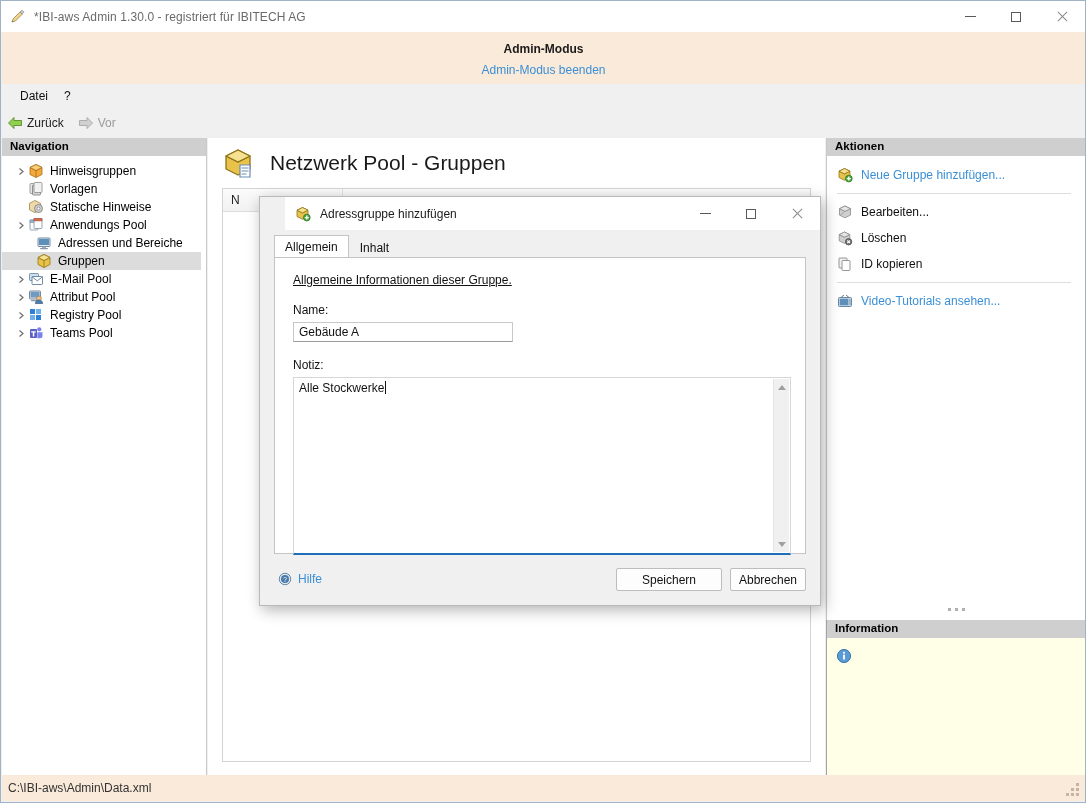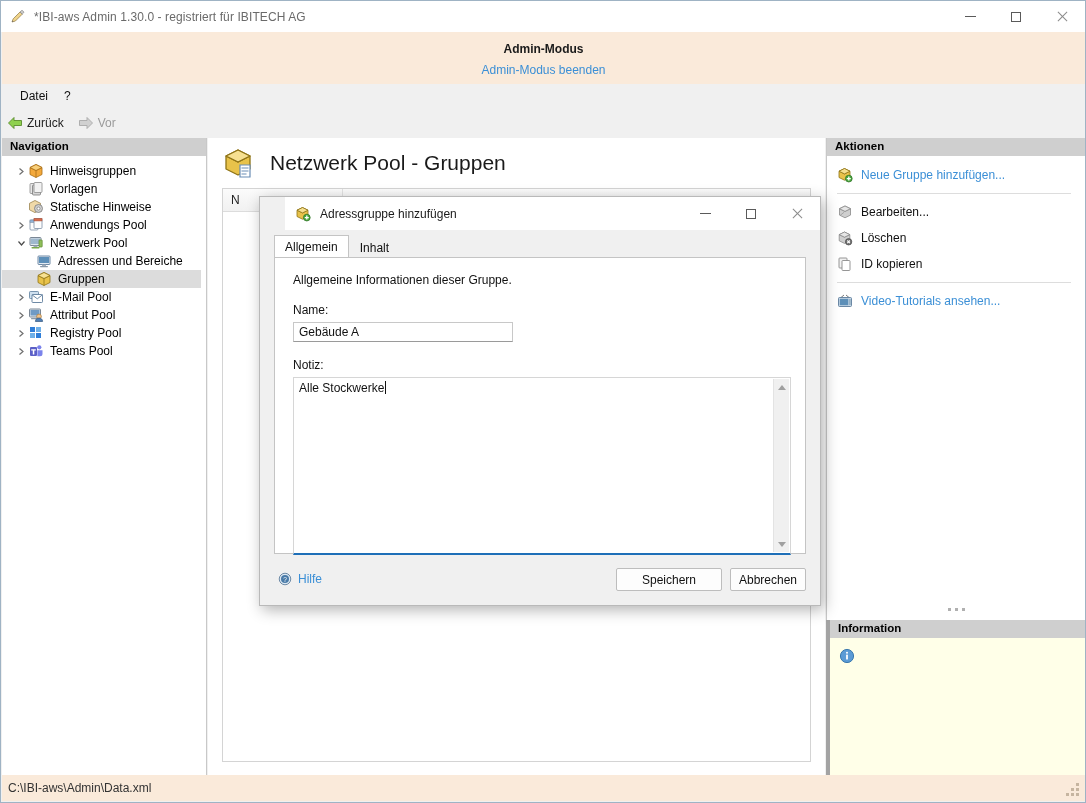--- a/index.html
+++ b/index.html
@@ -141,21 +141,21 @@
   .action-item .ai-label { font-size: 12px; color: #111; }
   .action-item.link .ai-label { color: #3b8fd6; }
   .action-sep { height: 1px; background: #dddddd; margin: 5px 14px 5px 10px; }
   .grip-dots { position: absolute; left: 0; right: 0; bottom: 6px; text-align: center; }
   .grip-dots span {
     display: inline-block; width: 3px; height: 3px; background: #b0b0b0; margin: 0 2px;
   }
 
   .info-panel {
     position: absolute; left: 0; top: 482px; width: 259px; height: 156px;
-    background: #ffffe8; border-left: 4px solid #a3a3a3;
+    background: #ffffe8; border-left: 1px solid #a3a3a3;
   }
   .info-panel .panel-header { background: #cfcfcf; }
   .info-body { display: flex; padding: 10px 12px 0 9px; }
   .info-icon { width: 16px; height: 16px; flex: none; margin-right: 8px; position: relative; }
   .info-text { font-size: 12px; color: #111; line-height: 17px; }
   .info-text a { color: #2f6fbd; text-decoration: underline; cursor: pointer; }
 
   
   .statusbar {
     position: absolute; left: 1px; bottom: 1px; width: 1083px; height: 26px;
@@ -190,21 +190,21 @@
     font-size: 12px; padding: 4px 10px 4px 10px; color: #111; cursor: pointer;
     border: 1px solid transparent; border-bottom: none; position: relative; top: 1px;
   }
   .tab.active {
     background: #ffffff; border-color: #c4c4c4; border-bottom: 1px solid #ffffff;
   }
   .tabpanel {
     position: absolute; left: 14px; top: 27px; right: 14px; height: 297px;
     background: #ffffff; border: 1px solid #c4c4c4;
   }
-  .tp-desc { font-size: 12px; color: #111; margin: 15px 0 8px 18px; }
+  .tp-desc { font-size: 12px; color: #111; margin: 15px 0 8px 18px; text-decoration: underline; }
   .fld-label { font-size: 12px; color: #111; margin: 16px 0 5px 18px; }
   .txt-input {
     margin-left: 18px; width: 220px; height: 20px; background: #ffffff;
     border: 1px solid #c8c8c8; border-bottom: 1px solid #9a9a9a;
     font-size: 12px; font-family: "Liberation Sans", sans-serif; color: #111;
     padding: 2px 5px; outline: none;
   }
   .notearea {
     position: relative; margin-left: 18px; margin-top: 5px; width: 498px; height: 178px;
     background: #ffffff; border: 1px solid #d6d6d6; border-bottom: 2px solid #1e6fb8;
@@ -355,37 +355,20 @@
           <svg class="icon-svg" viewBox="0 0 16 16">
             <rect x="2" y="3" width="8" height="10" rx="1" fill="#fdfdfd" stroke="#7b8ea3" stroke-width="0.8"></rect>
             <rect x="2" y="3" width="8" height="2.4" fill="#8fb4d9" stroke="#7b8ea3" stroke-width="0.6"></rect>
             <rect x="6" y="1.5" width="8" height="10" rx="1" fill="#fdfdfd" stroke="#7b8ea3" stroke-width="0.8"></rect>
             <rect x="6" y="1.5" width="8" height="2.4" fill="#d96a4a" stroke="#a9543c" stroke-width="0.6"></rect>
           </svg>
         </span>
         <span class="ti-label">Anwendungs Pool</span>
       </div>
 
-      <div class="tree-item">
-        <span class="tw">
-          <svg width="9" height="9" viewBox="0 0 9 9">
-              <path d="M1.5 2.5L4.5 6 7.5 2.5" fill="none" stroke="#4a4a4a" stroke-width="1.2"></path>
-            </svg>
-        </span>
-        <span class="ti-icon">
-          <svg class="icon-svg" viewBox="0 0 16 16">
-            <rect x="2" y="2.5" width="11" height="8" rx="0.8" fill="#dfe7ee" stroke="#6c7b8a" stroke-width="0.9"></rect>
-            <rect x="3" y="3.5" width="9" height="5.5" fill="#9fb8cd"></rect>
-            <rect x="5.5" y="10.5" width="4" height="1.5" fill="#9aa7b4"></rect>
-            <rect x="3.5" y="12" width="8" height="1.4" rx="0.6" fill="#7aa84a"></rect>
-            <rect x="11" y="5" width="3.2" height="7" rx="0.6" fill="#8fbf5a" stroke="#5d8a32" stroke-width="0.7"></rect>
-          </svg>
-        </span>
-        <span class="ti-label">Netzwerk Pool</span>
-      </div>
 
       <div class="tree-item lvl2">
         <span class="ti-icon">
           <svg class="icon-svg" viewBox="0 0 16 16">
             <rect x="2" y="3" width="12" height="8.5" rx="0.8" fill="#e3eaf1" stroke="#5d7d9c" stroke-width="0.9"></rect>
             <rect x="3" y="4" width="10" height="6" fill="#5d8fb8"></rect>
             <rect x="6" y="11.5" width="4" height="1.4" fill="#9aa7b4"></rect>
             <rect x="4" y="12.9" width="8" height="1.3" rx="0.6" fill="#8898a8"></rect>
           </svg>
         </span>

